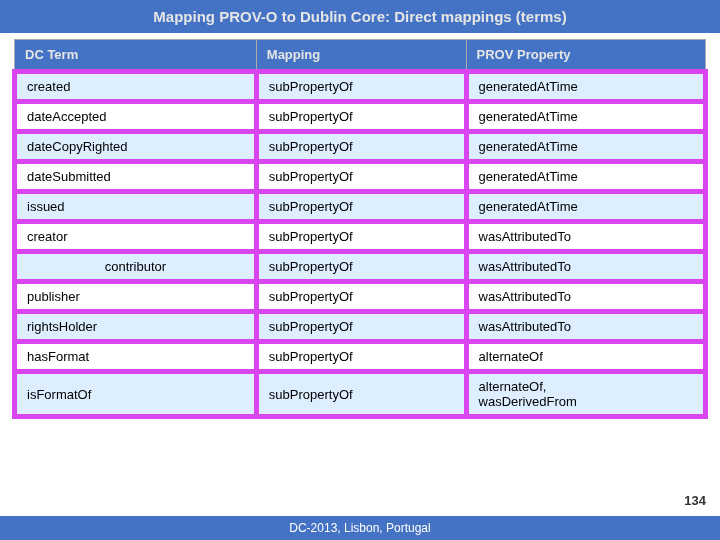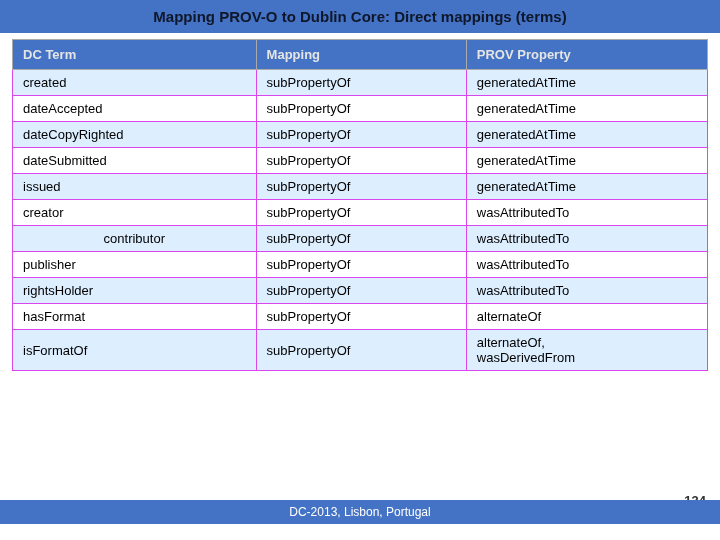--- a/index.html
+++ b/index.html
@@ -7,21 +7,21 @@
       width: 720px;
       height: 540px;
       font-family: Arial, sans-serif;
       font-size: 13px;
       background: #fff;
       overflow: hidden;
     }
 
     .title-bar {
       background: #4472C4;
-      color: #0f172a;
+      color: #e5e5e5;
       text-align: center;
       padding: 8px 12px;
       font-size: 15px;
       font-weight: bold;
     }
 
     .table-container {
       padding: 6px 12px 4px 12px;
     }
 
@@ -46,32 +46,32 @@
     tbody tr:nth-child(odd) {
       background: #DDEEFF;
     }
 
     tbody tr:nth-child(even) {
       background: #fff;
     }
 
     tbody td {
       padding: 5px 10px;
-      border: 1px solid #d946ef;
+      border: 5px solid #d946ef;
       font-size: 13px;
     }
 
     .footer {
       background: #4472C4;
       color: white;
       text-align: center;
       padding: 5px;
       font-size: 12px;
       position: absolute;
-      bottom: 16px;
+      bottom: 0;
       left: 0;
       right: 0;
     }
 
     .page-num {
       position: absolute;
       bottom: 32px;
       right: 14px;
       font-size: 13px;
       color: #333;

